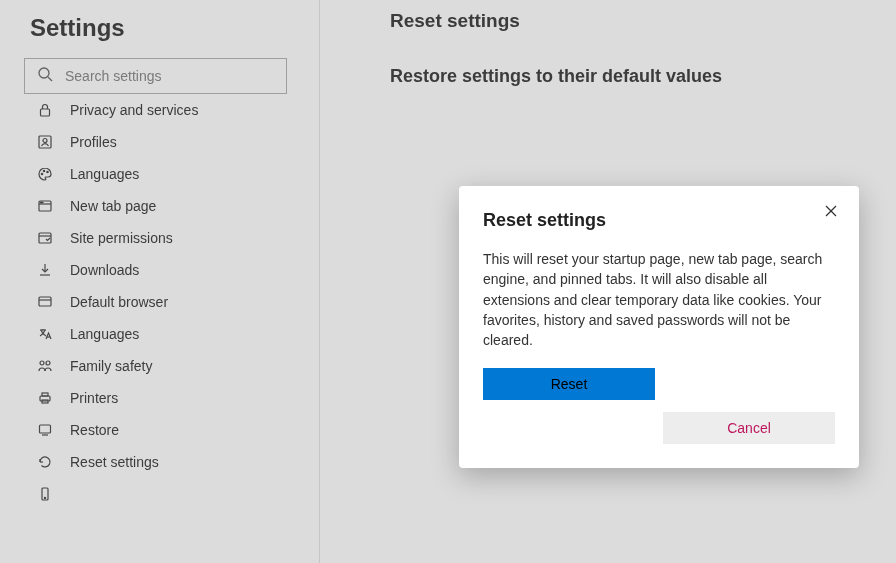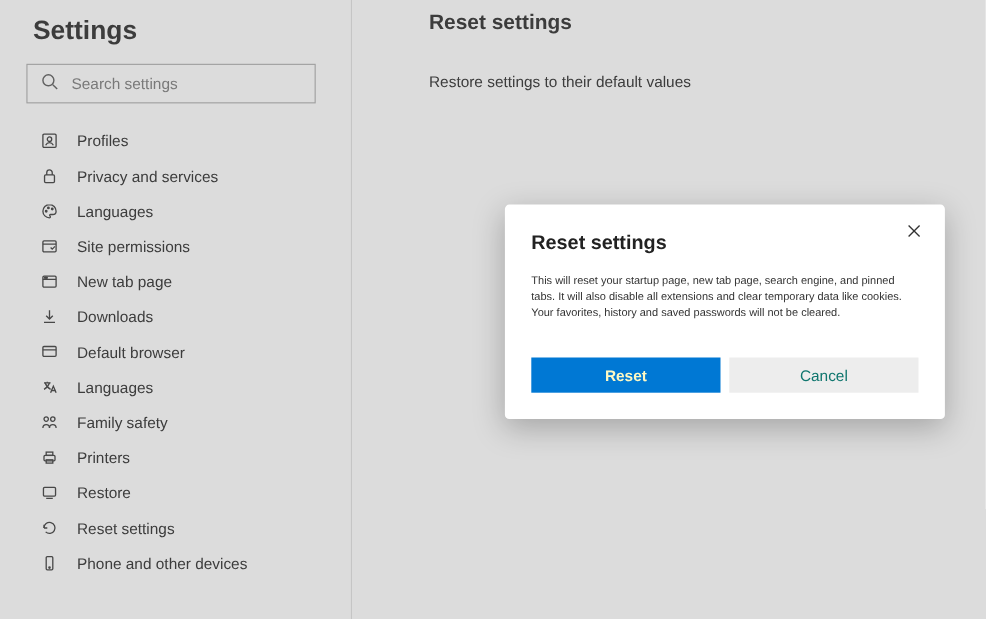--- a/index.html
+++ b/index.html
@@ -27,21 +27,20 @@
       color: #222;
       margin: 6px 0 16px 6px;
     }
     .search-box {
       display: flex;
       align-items: center;
       border: 1px solid #aaa;
       background: #fff;
       height: 36px;
       padding: 0 12px;
-      margin-bottom: 18px;
     }
     .search-box svg { flex-shrink: 0; margin-right: 12px; }
     .search-box input {
       border: none;
       outline: none;
       font-size: 14px;
       color: #555;
       width: 100%;
       background: transparent;
     }
@@ -69,22 +68,22 @@
       flex: 1;
       padding: 10px 70px 0 70px;
     }
     .main-title {
       font-size: 19px;
       font-weight: 600;
       color: #222;
       margin-bottom: 34px;
     }
     .main-text {
-      font-size: 14px;
-      font-weight: 400;
+      font-size: 18px;
+      font-weight: 700;
       color: #222;
     }
     .overlay {
       position: absolute;
       inset: 0;
       background: rgba(128,128,128,0.28);
       pointer-events: none;
     }
     .dialog {
       position: absolute;
@@ -112,45 +111,46 @@
       cursor: pointer;
       width: 20px;
       height: 20px;
       display: flex;
       align-items: center;
       justify-content: center;
       margin-top: -8px;
       margin-right: -6px;
     }
     .dialog-body {
-      font-size: 10px;
+      font-size: 14px;
       color: #333;
       line-height: 1.45;
-      margin-bottom: 32px;
+      margin-bottom: 18px;
     }
     .dialog-actions {
       display: flex;
       gap: 8px;
     }
     .btn {
       flex: 1;
       height: 32px;
       border: none;
       font-size: 14px;
       cursor: pointer;
       font-family: inherit;
     }
     .btn-primary {
       background: #0078d4;
-      color: #fef9c3;
-      font-weight: 700;
+      color: #000000;
+      font-weight: 400;
     }
     .btn-secondary {
       background: #ededed;
-      color: #0f766e;
+      color: #be185d;
+      margin-top: 44px;
     }
   </style>
 </head>
 <body>
 
 <div class="app">
   <aside class="sidebar">
     <h1 class="sidebar-title">Settings</h1>
     <div class="search-box">
       <span class="icon">
@@ -158,67 +158,67 @@
             <circle cx="7" cy="7" r="5"></circle>
             <line x1="11" y1="11" x2="15" y2="15"></line>
           </svg>
       </span>
       <input type="text" placeholder="Search settings" style="">
     </div>
     <ul class="nav">
       <li class="nav-item">
         <span class="icon">
             <svg width="16" height="16" viewBox="0 0 16 16" fill="none" stroke="#333" stroke-width="1.2">
+              <rect x="3.5" y="7" width="9" height="7" rx="1"></rect>
+              <path d="M5.5 7V5a2.5 2.5 0 0 1 5 0v2"></path>
+            </svg>
+          </span>
+        <span>Privacy and services</span>
+      </li>
+      <li class="nav-item">
+        <span class="icon">
+            <svg width="16" height="16" viewBox="0 0 16 16" fill="none" stroke="#333" stroke-width="1.2">
               <rect x="2" y="2" width="12" height="12" rx="1"></rect>
               <circle cx="8" cy="6.5" r="2"></circle>
               <path d="M4.5 12c.8-1.6 2-2.4 3.5-2.4s2.7.8 3.5 2.4"></path>
             </svg>
           </span>
         <span>Profiles</span>
-      </li>
-      <li class="nav-item">
-        <span class="icon">
-            <svg width="16" height="16" viewBox="0 0 16 16" fill="none" stroke="#333" stroke-width="1.2">
-              <rect x="3.5" y="7" width="9" height="7" rx="1"></rect>
-              <path d="M5.5 7V5a2.5 2.5 0 0 1 5 0v2"></path>
-            </svg>
-          </span>
-        <span>Privacy and services</span>
       </li>
       <li class="nav-item">
         <span class="icon">
             <svg width="16" height="16" viewBox="0 0 16 16" fill="none" stroke="#333" stroke-width="1.2">
               <path d="M8 2a6 6 0 1 0 0 12c1 0 1-1 .5-1.5S8 11 9 11h2a3 3 0 0 0 3-3c0-3.3-2.7-6-6-6z"></path>
               <circle cx="5" cy="8" r=".7" fill="#333"></circle>
               <circle cx="7" cy="5" r=".7" fill="#333"></circle>
               <circle cx="10.5" cy="6" r=".7" fill="#333"></circle>
             </svg>
           </span>
         <span>Languages</span>
       </li>
       <li class="nav-item">
         <span class="icon">
             <svg width="16" height="16" viewBox="0 0 16 16" fill="none" stroke="#333" stroke-width="1.2">
               <rect x="2" y="3" width="12" height="10" rx="1"></rect>
               <line x1="2" y1="6" x2="14" y2="6"></line>
-              <path d="M9 9l1.5 1.5L13 8"></path>
-            </svg>
-          </span>
-        <span>Site permissions</span>
+              <circle cx="4" cy="4.5" r=".5" fill="#333"></circle>
+              <circle cx="5.5" cy="4.5" r=".5" fill="#333"></circle>
+            </svg>
+          </span>
+        <span>New tab page</span>
       </li>
       <li class="nav-item">
         <span class="icon">
             <svg width="16" height="16" viewBox="0 0 16 16" fill="none" stroke="#333" stroke-width="1.2">
               <rect x="2" y="3" width="12" height="10" rx="1"></rect>
               <line x1="2" y1="6" x2="14" y2="6"></line>
-              <circle cx="4" cy="4.5" r=".5" fill="#333"></circle>
-              <circle cx="5.5" cy="4.5" r=".5" fill="#333"></circle>
-            </svg>
-          </span>
-        <span>New tab page</span>
+              <path d="M9 9l1.5 1.5L13 8"></path>
+            </svg>
+          </span>
+        <span>Site permissions</span>
       </li>
       <li class="nav-item">
         <span class="icon">
             <svg width="16" height="16" viewBox="0 0 16 16" fill="none" stroke="#333" stroke-width="1.2">
               <path d="M8 2v8"></path>
               <path d="M5 7l3 3 3-3"></path>
               <path d="M3 13h10"></path>
             </svg>
           </span>
         <span>Downloads</span>
@@ -285,21 +285,20 @@
           </span>
         <span>Reset settings</span>
       </li>
       <li class="nav-item">
         <span class="icon">
             <svg width="16" height="16" viewBox="0 0 16 16" fill="none" stroke="#333" stroke-width="1.2">
               <rect x="5" y="2" width="6" height="12" rx="1"></rect>
               <circle cx="8" cy="12" r=".6" fill="#333"></circle>
             </svg>
           </span>
-        <span>Phone and other devices</span>
       </li>
       <li class="nav-item">
         
         
       </li>
     </ul>
   </aside>
 
   <main class="main">
     <h2 class="main-title">Reset settings</h2>

